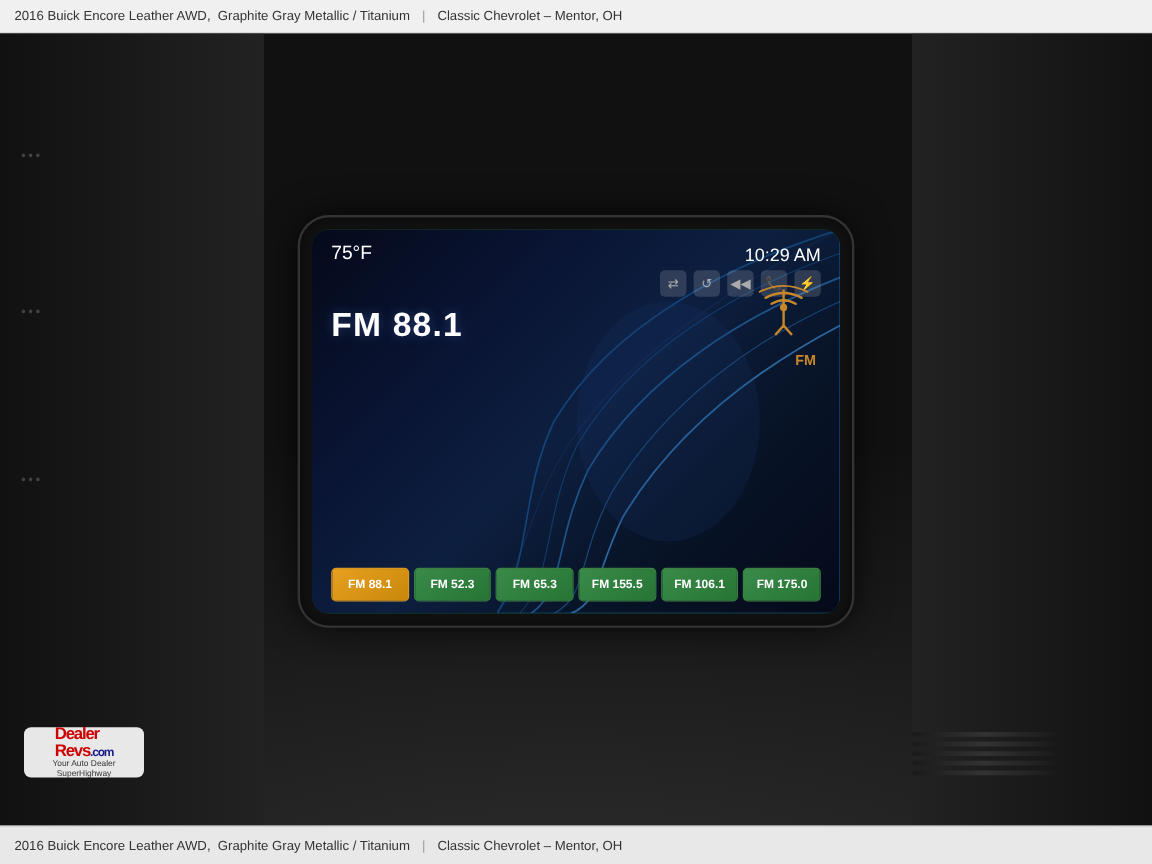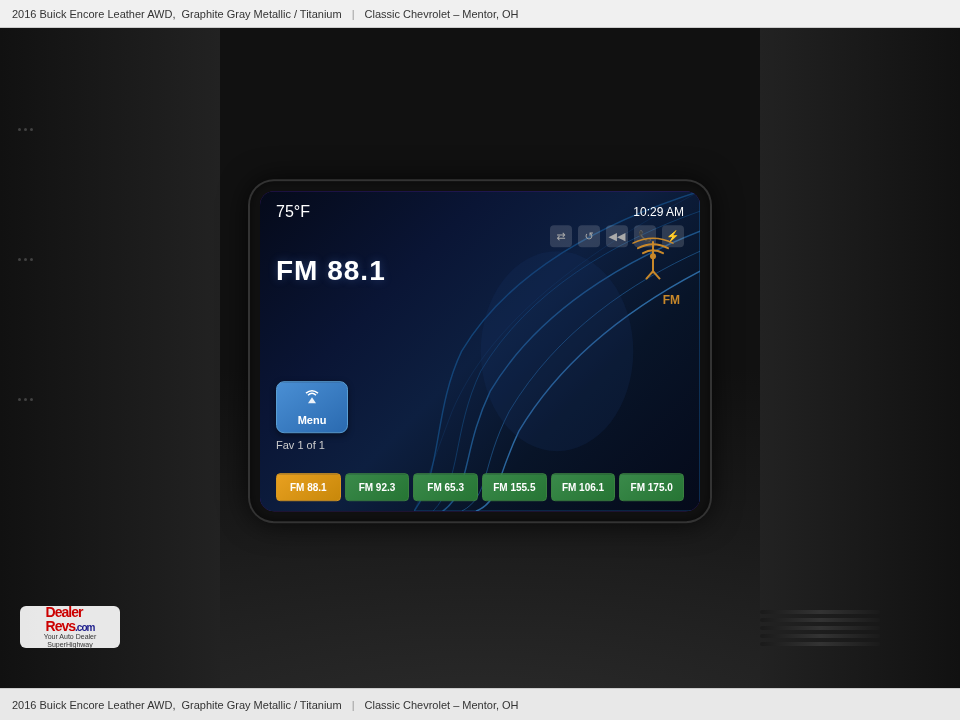--- a/index.html
+++ b/index.html
@@ -96,21 +96,21 @@
       position: relative;
     }
 
     
     #screen {
       width: 100%;
       height: 100%;
       border-radius: 14px;
       overflow: hidden;
       position: relative;
-      background: #4c1d95;
+      background: #14532d;
     }
 
     
     #screen-bg {
       position: absolute;
       top: 0; left: 0; right: 0; bottom: 0;
       background: linear-gradient(135deg, #050a1a 0%, #0a1535 30%, #0d1f40 50%, #081428 70%, #050a1a 100%);
     }
 
     
@@ -144,21 +144,21 @@
     }
 
     #temp-display {
       color: #fff;
       font-size: 16px;
       font-weight: normal;
     }
 
     #time-display {
       color: #fff;
-      font-size: 12px;
+      font-size: 15px;
       font-weight: normal;
     }
 
     
     #media-icons-row {
       display: flex;
       justify-content: flex-end;
       gap: 6px;
       margin-bottom: 8px;
     }
@@ -487,38 +487,24 @@
                 <path d="M 15 22 Q 25 16 35 22" fill="none" stroke="#c8882a" stroke-width="2" stroke-linecap="round"></path>
                 <path d="M 10 17 Q 25 9 40 17" fill="none" stroke="#c8882a" stroke-width="2" stroke-linecap="round"></path>
                 <path d="M 5 12 Q 25 2 45 12" fill="none" stroke="#c8882a" stroke-width="1.5" stroke-linecap="round"></path>
 
                 <circle cx="25" cy="25" r="3" fill="#c8882a"></circle>
               </svg>
             </div>
             <span id="fm-label" style="color:#c8882a;font-size:12px;font-weight:bold;">FM</span>
           </div>
 
-          <div id="menu-area">
-            <div id="menu-button">
-              <div id="menu-icon">
-                <svg width="20" height="16" viewBox="0 0 20 16">
-
-                  <path d="M 10 8 L 6 14 L 14 14 Z" fill="white" opacity="0.9"></path>
-                  <path d="M 6 6 Q 10 2 14 6" fill="none" stroke="white" stroke-width="1.5"></path>
-                  <path d="M 4 4 Q 10 -1 16 4" fill="none" stroke="white" stroke-width="1.5"></path>
-                </svg>
-              </div>
-              <span id="menu-text">Menu</span>
-            </div>
-            <span id="fav-text">Fav 1 of 1</span>
-          </div>
 
           <div id="presets-row">
             <div class="preset-btn active">FM 88.1</div>
-            <div class="preset-btn inactive">FM 92.3</div>
+            <div class="preset-btn inactive">FM 52.3</div>
             <div class="preset-btn inactive">FM 65.3</div>
             <div class="preset-btn inactive">FM 155.5</div>
             <div class="preset-btn inactive">FM 106.1</div>
             <div class="preset-btn inactive">FM 175.0</div>
           </div>
 
         </div>
       </div>
     </div>
 

